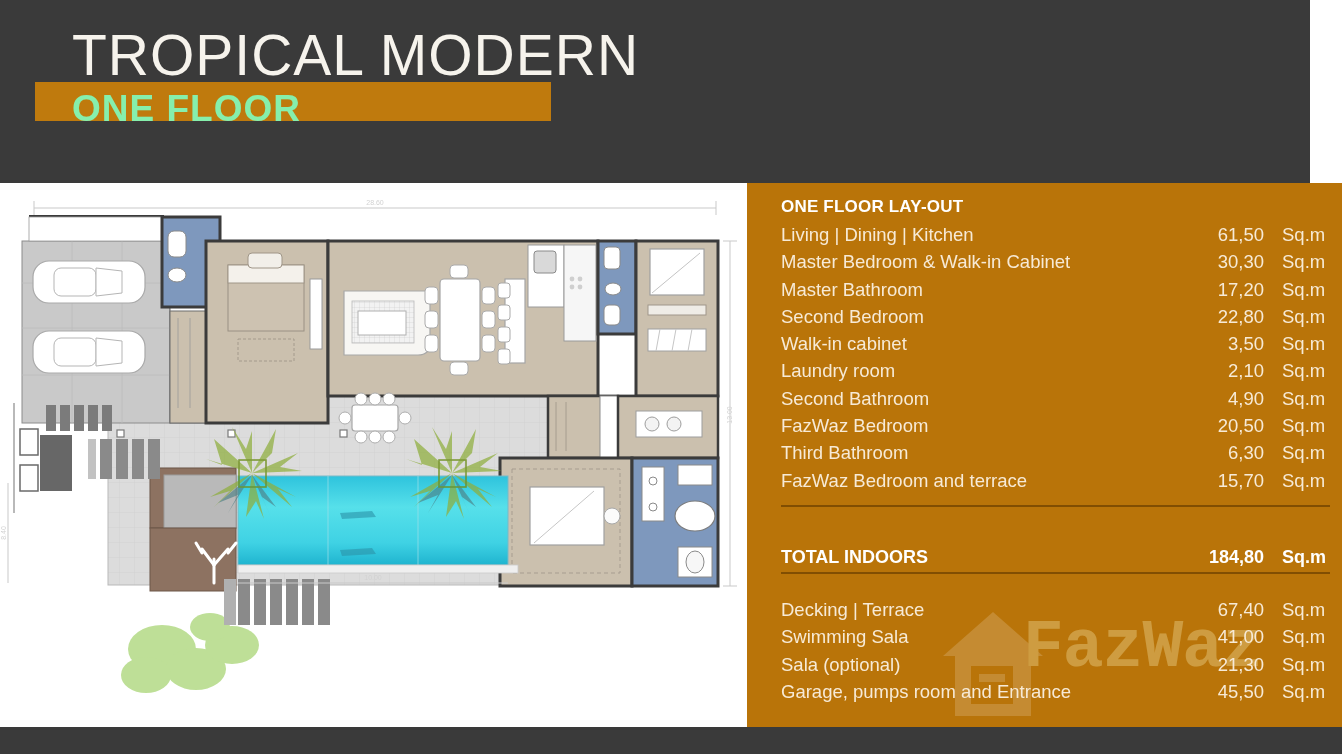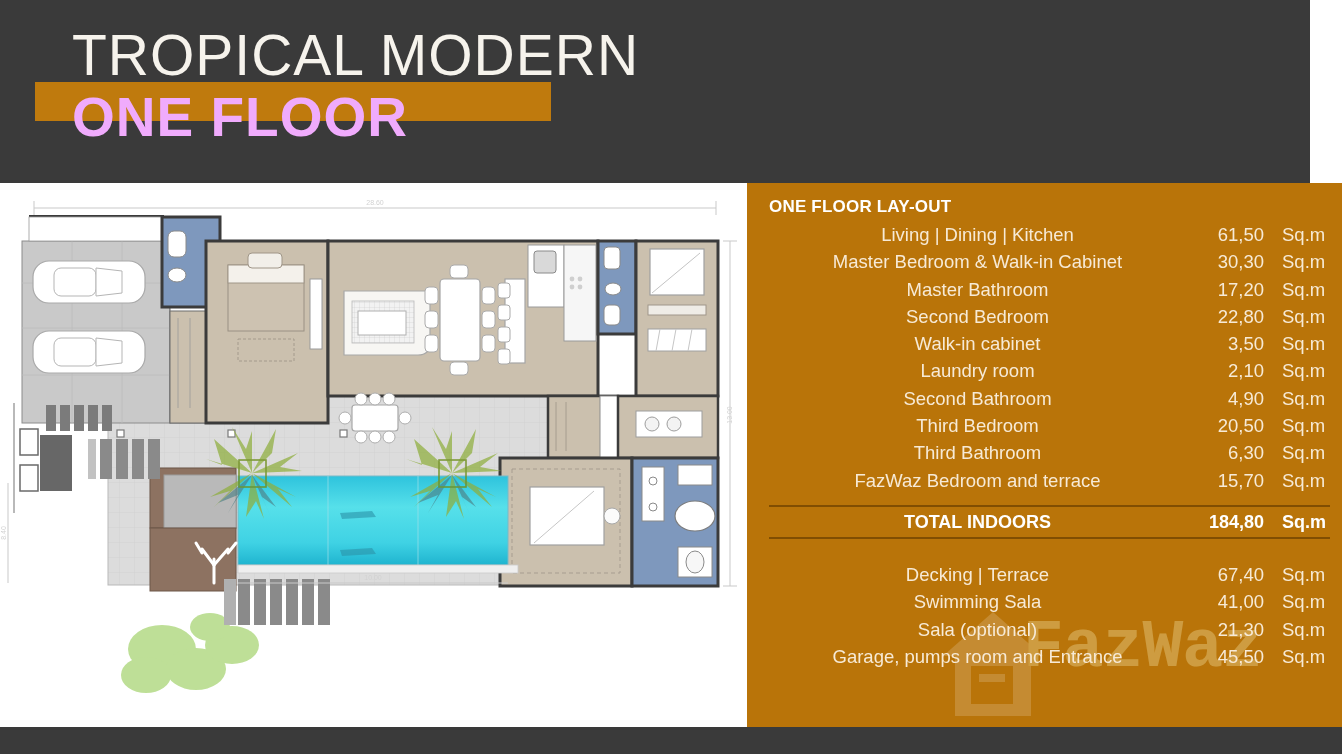--- a/index.html
+++ b/index.html
@@ -19,66 +19,66 @@
     position:absolute; left:35px; top:82px; width:516px; height:39px;
     background:#bf7a0d;
   }
   #title-line1 {
     position:absolute; left:72px; top:27px;
     font-size:57px; font-weight:400; letter-spacing:1px;
     color:#f6f3ec; line-height:1.0; white-space:nowrap;
   }
   #title-line2 {
     position:absolute; left:72px; top:90px;
-    font-size:55px; font-weight:bold; letter-spacing:1px;
-    color:#f0abfc; line-height:1.0; white-space:nowrap;
+    font-size:37px; font-weight:bold; letter-spacing:1px;
+    color:#86efac; line-height:1.0; white-space:nowrap;
   }
 
   
   #footer-strip {
     position:absolute; left:0; top:727px; width:1342px; height:27px;
     background:#3a3a3a;
   }
 
   
   #plan-area {
     position:absolute; left:0; top:183px; width:746px; height:544px;
     background:#ffffff; overflow:hidden;
   }
   #plan-svg { position:absolute; left:0; top:0; }
 
   
   #panel {
     position:absolute; left:747px; top:183px; width:595px; height:544px;
     background:#b97409; overflow:hidden;
   }
-  #panel-inner { position:relative; width:100%; height:100%; padding:14px 12px 0 22px; }
+  #panel-inner { position:relative; width:100%; height:100%; padding:14px 12px 0 34px; }
 
   #panel-title {
     font-size:17px; font-weight:bold; color:#ffffff;
     letter-spacing:0.2px; margin-bottom:4px;
   }
 
   .room-list { list-style:none; }
   .room-row {
     display:flex; align-items:baseline;
     font-size:18.5px; color:#f7ead6; line-height:27.3px;
     white-space:nowrap;
   }
-  .room-name { flex:1 1 auto; overflow:hidden;text-align:center; }
+  .room-name { flex:1 1 auto; overflow:hidden; }
   .room-value { flex:0 0 78px; text-align:right; }
   .room-unit { flex:0 0 66px; text-align:left; padding-left:18px; }
 
   
   #total-block { margin-top:11px; position:relative; }
   .rule { height:2px; background:#6f4200; opacity:.75; }
   #total-row {
     display:flex; align-items:baseline;
     font-size:18px; font-weight:bold; color:#ffffff;
-    line-height:30px; white-space:nowrap;
+    line-height:30px; white-space:nowrap;margin-top:35px;
   }
   #total-row .room-name { flex:1 1 auto; }
   #total-row .room-value { flex:0 0 78px; }
   #total-row .room-unit  { flex:0 0 66px; text-align:left; padding-left:18px; }
 
   #outdoor-list { margin-top:22px; }
 
   
   #watermark {
     position:absolute; left:188px; top:413px; width:420px; height:132px;
@@ -456,21 +456,21 @@
           <span class="room-name">Laundry room</span>
           <span class="room-value">2,10</span>
           <span class="room-unit">Sq.m</span>
         </li>
         <li class="room-row">
           <span class="room-name">Second Bathroom</span>
           <span class="room-value">4,90</span>
           <span class="room-unit">Sq.m</span>
         </li>
         <li class="room-row">
-          <span class="room-name">Third Bedroom</span>
+          <span class="room-name">FazWaz Bedroom</span>
           <span class="room-value">20,50</span>
           <span class="room-unit">Sq.m</span>
         </li>
         <li class="room-row">
           <span class="room-name">Third Bathroom</span>
           <span class="room-value">6,30</span>
           <span class="room-unit">Sq.m</span>
         </li>
         <li class="room-row">
           <span class="room-name">FazWaz Bedroom and terrace</span>

